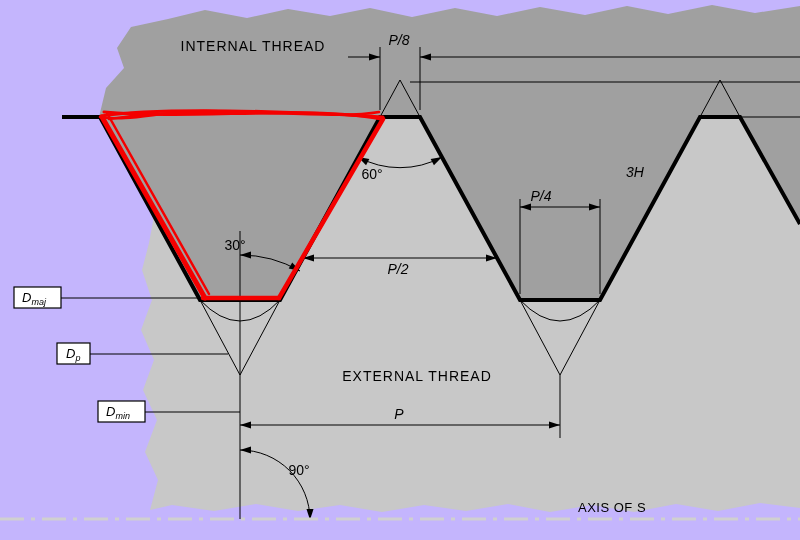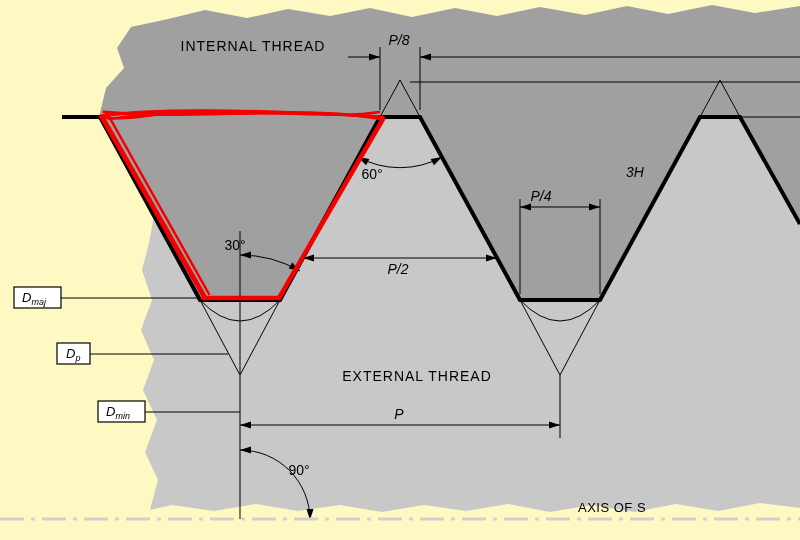--- a/index.html
+++ b/index.html
@@ -1,16 +1,16 @@
 <!DOCTYPE html>
 <html><head>
 <meta charset="utf-8">
 <style>
   html,body{margin:0;padding:0;background:#000;}
-  .stage{position:relative;width:800px;height:540px;background:#fef9c3;overflow:hidden;
+  .stage{position:relative;width:800px;height:540px;background:#c4b5fd;overflow:hidden;
          font-family:"Liberation Sans", sans-serif;}
   svg{display:block;}
   text{fill:#000;}
   .lbl{font-size:14px;letter-spacing:1px;}
   .dim{font-size:14px;font-style:italic;}
   .ang{font-size:14px;}
   .axis-lbl{font-size:13px;letter-spacing:.5px;}
   .thin{stroke:#000;stroke-width:1;fill:none;}
   .bold{stroke:#000;stroke-width:4;fill:none;stroke-linejoin:miter;}
   .red{stroke:#f40000;fill:none;stroke-linecap:round;}

